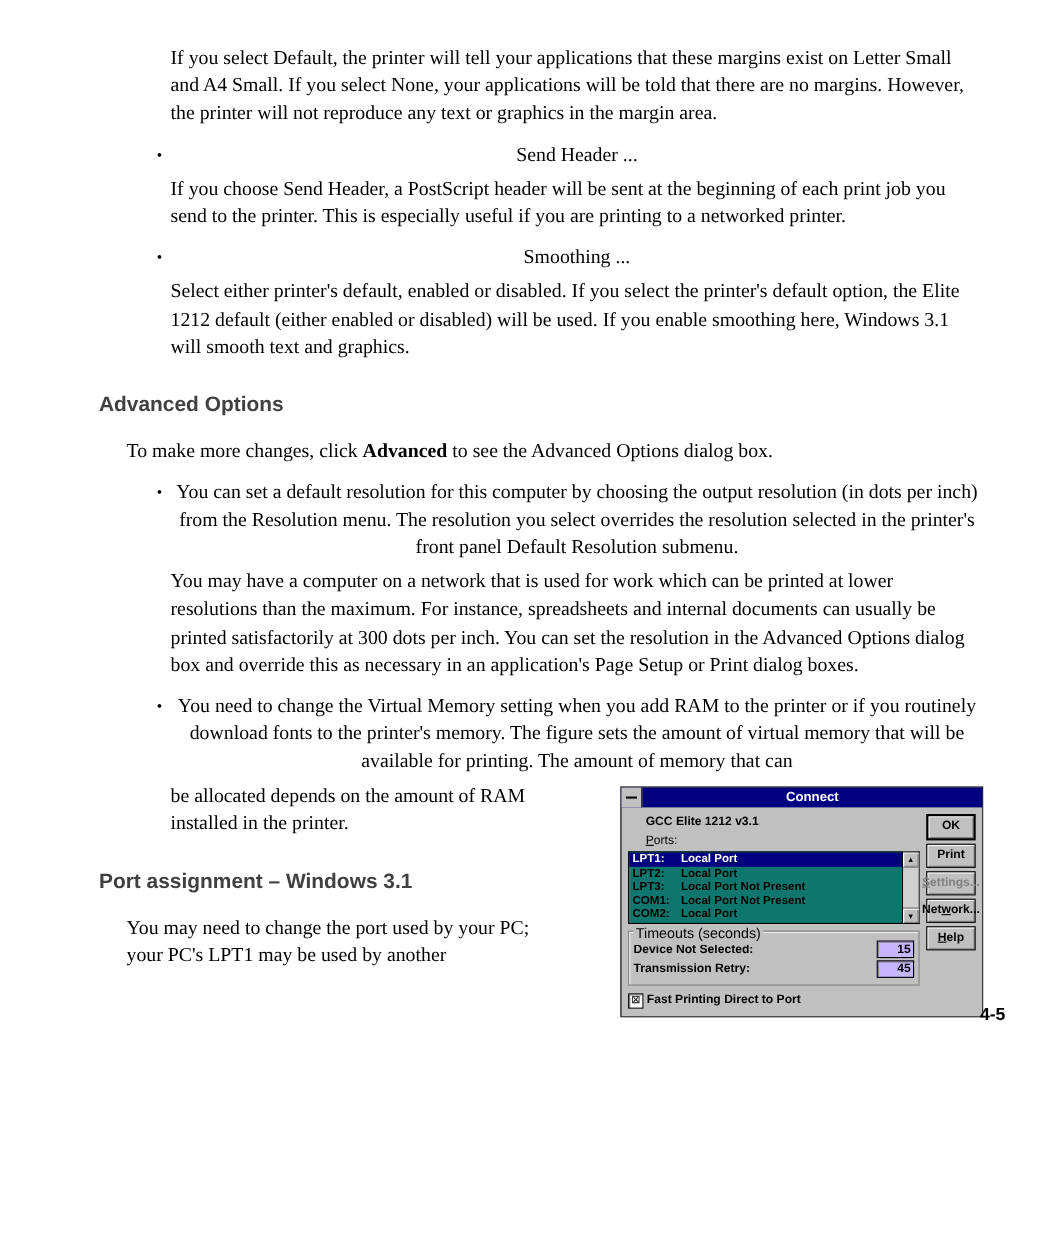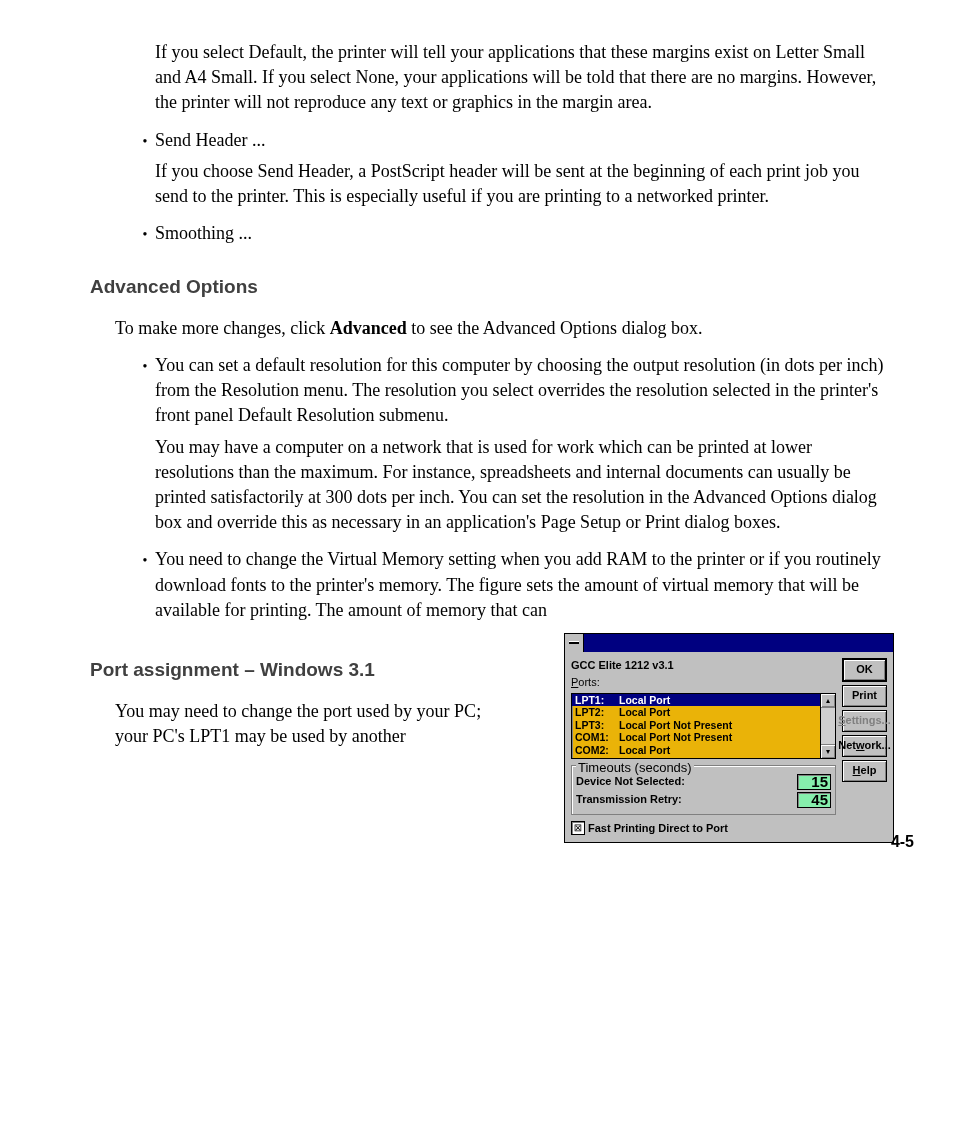--- a/index.html
+++ b/index.html
@@ -22,21 +22,21 @@
     align-items: flex-start;
     margin-bottom: 6px;
   }
   .bullet {
     width: 20px;
     flex: 0 0 20px;
     text-align: center;
     font-size: 14px;
     padding-top: 4px;
   }
-  .bullet-text { flex: 1; }
+  .bullet-text { flex: 1; text-align: center; }
   .heading {
     font-family: 'Trebuchet MS', 'Lucida Sans', Arial, sans-serif;
     font-weight: bold;
     color: #404040;
     font-size: 19px;
     margin-top: 28px;
     margin-bottom: 10px;
   }
   .intro { margin-left: 25px; margin-bottom: 12px; margin-top: 15px; }
   b { font-weight: bold; }
@@ -74,25 +74,25 @@
     width: 18px; height: 18px;
     background: #c0c0c0;
     display: flex; align-items: center; justify-content: center;
     border-right: 1px solid #000;
   }
   .sysmenu-dash { width: 10px; height: 2px; background: #000; border-top:1px solid #fff;}
   .title-text { flex: 1; text-align: center; font-size: 12px; }
   .dlg-body { display: flex; padding: 4px 6px 6px 6px; gap: 6px; }
   .dlg-left { flex: 1; }
   .dlg-right { width: 45px; display: flex; flex-direction: column; gap: 3px; padding-top:2px;}
-  .dlg-label { margin: 2px 0 2px 0; }
+  .dlg-label { margin: 2px 0 2px 16px; }
   .dlg-label .ul { text-decoration: underline; }
   .listbox-wrap { display: flex; }
   .listbox {
-    background: #eab308;
+    background: #0f766e;
     border: 1px solid #000;
     border-top: 1px solid #000;
     border-left: 1px solid #000;
     height: 64px;
     overflow: hidden;
     flex:1;
     box-shadow: inset 1px 1px 0 #808080;
   }
   .sb {
     width: 14px;
@@ -133,27 +133,27 @@
     position: absolute;
     top: -7px; left: 4px;
     background: #c0c0c0;
     padding: 0 2px;
     font-size: 13px;
   }
   .field-row { display: flex; align-items: center; margin: 2px 0; }
   .field-row .flab { flex: 1; }
   .field-row .fval {
     width: 28px;
-    background: #86efac;
+    background: #c4b5fd;
     border: 1px solid #000;
     box-shadow: inset 1px 1px 0 #808080;
     text-align: right;
     padding: 0 2px;
     height: 14px; line-height:14px;
-    font-size:15px; font-weight:bold;
+    font-size:11px; font-weight:bold;
   }
   .chk-row { display:flex; align-items:center; margin-top:6px; gap:3px;}
   .chk {
     width:12px;height:12px;background:#fff;border:1px solid #000;
     box-shadow: inset 1px 1px 0 #808080;
     display:flex;align-items:center;justify-content:center;
     font-size:10px; line-height:10px;
   }
   .btn {
     height: 20px;
@@ -177,20 +177,21 @@
   <div class="bullet-row">
     <div class="bullet">•</div>
     <div class="bullet-text">Send Header ...</div>
   </div>
   <p class="indent1">If you choose Send Header, a PostScript header will be sent at the beginning of each print job you send to the printer. This is especially useful if you are printing to a networked printer.</p>
 
   <div class="bullet-row">
     <div class="bullet">•</div>
     <div class="bullet-text">Smoothing ...</div>
   </div>
+  <p class="indent1">Select either printer's default, enabled or disabled. If you select the printer's default option, the Elite 1212 default (either enabled or disabled) will be used. If you enable smoothing here, Windows 3.1 will smooth text and graphics.</p>
 
   <div class="heading">Advanced Options</div>
   <p class="intro">
     <span>To make more changes, click </span><b>Advanced</b><span> to see the Advanced Options dialog box.</span>
   </p>
 
   <div class="bullet-row">
     <div class="bullet">•</div>
     <div class="bullet-text">You can set a default resolution for this computer by choosing the output resolution (in dots per inch) from the Resolution menu. The resolution you select overrides the resolution selected in the printer's front panel Default Resolution submenu.</div>
   </div>
@@ -201,20 +202,21 @@
     <div class="bullet-text">You need to change the Virtual Memory setting when you add RAM to the printer or if you routinely download fonts to the printer's memory. The figure sets the amount of virtual memory that will be available for printing. The amount of memory that can</div>
   </div>
 
   <div class="float-wrap">
 
     <div class="dialog">
       <div class="titlebar">
         <div class="sysmenu">
             <div class="sysmenu-dash"></div>
           </div>
+        <div class="title-text">Connect</div>
       </div>
       <div class="dlg-body">
         <div class="dlg-left">
           <div class="dlg-label"><b>GCC Elite 1212 v3.1</b></div>
           <div class="dlg-label"><span class="ul">P</span>orts:</div>
           <div class="listbox-wrap">
             <div class="listbox">
               <div class="li sel">
                   <span class="port">LPT1:</span>
                   <span>Local Port</span>
@@ -262,19 +264,20 @@
           <div class="btn default">OK</div>
           <div class="btn">Print</div>
           <div class="btn gray"><span class="ul">S</span>ettings...</div>
           <div class="btn">Net<span class="ul">w</span>ork...</div>
           <div class="btn"><span class="ul">H</span>elp</div>
         </div>
       </div>
     </div>
 
     <div class="col-left">
+      <p class="indent1">be allocated depends on the amount of RAM installed in the printer.</p>
       <div class="heading">Port assignment – Windows 3.1</div>
       <p class="intro" style="margin-left:25px;">You may need to change the port used by your PC; your PC's LPT1 may be used by another</p>
     </div>
   </div>
 
   <div class="page-num">4-5</div>
 </div>
 
 </body></html>

